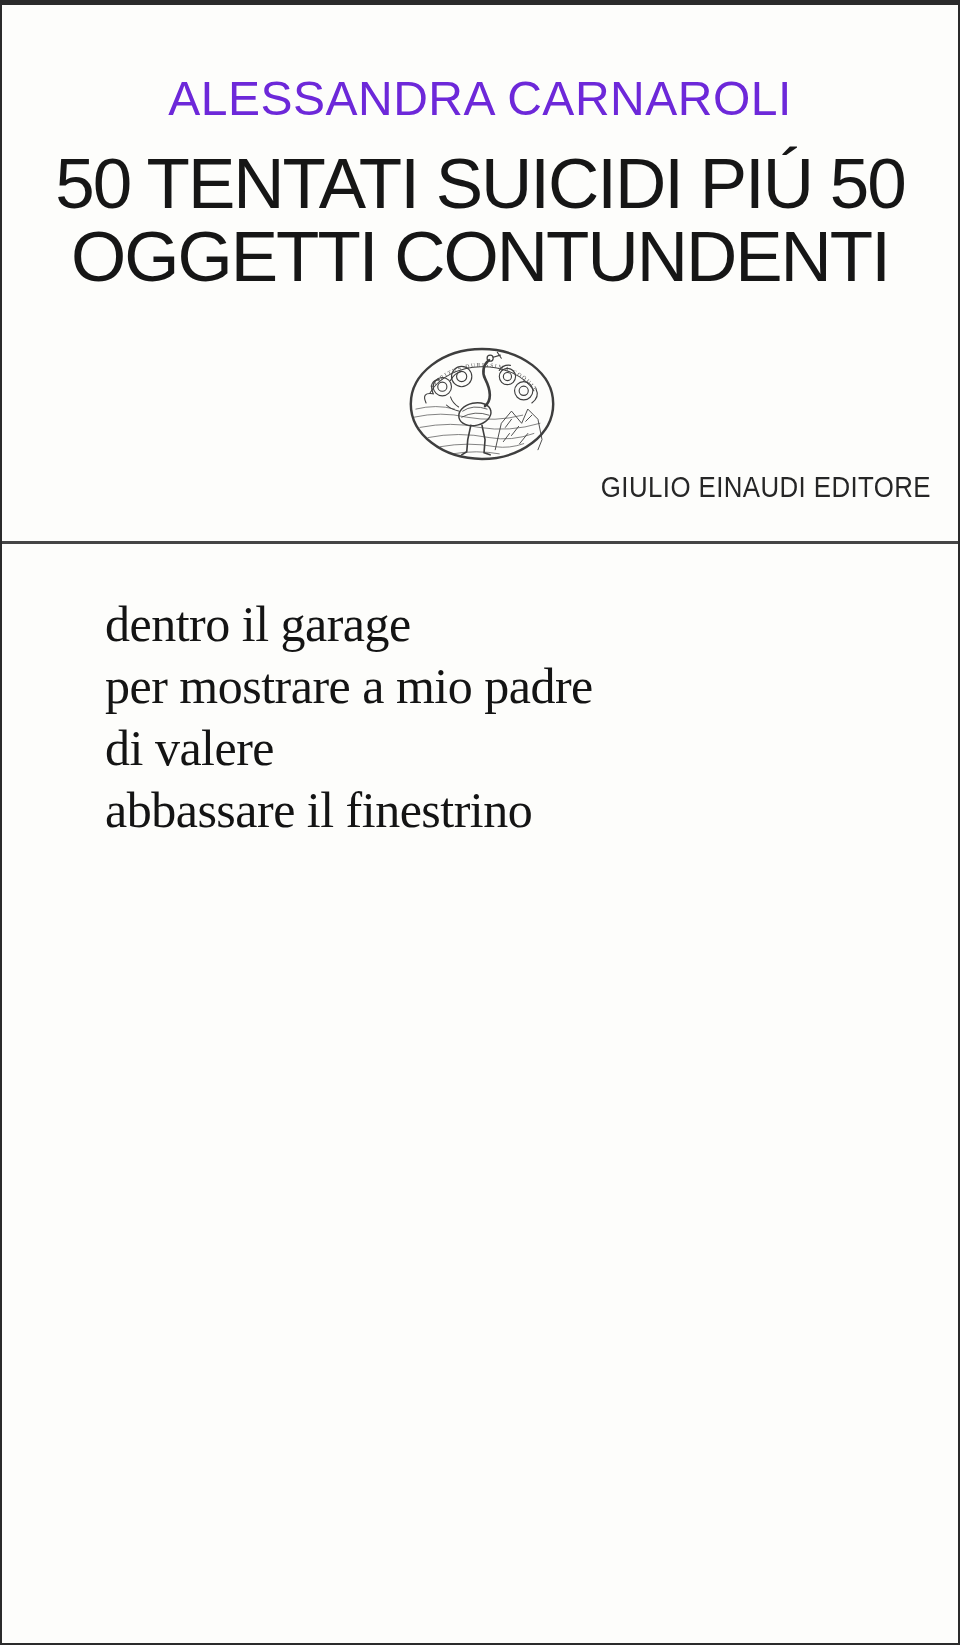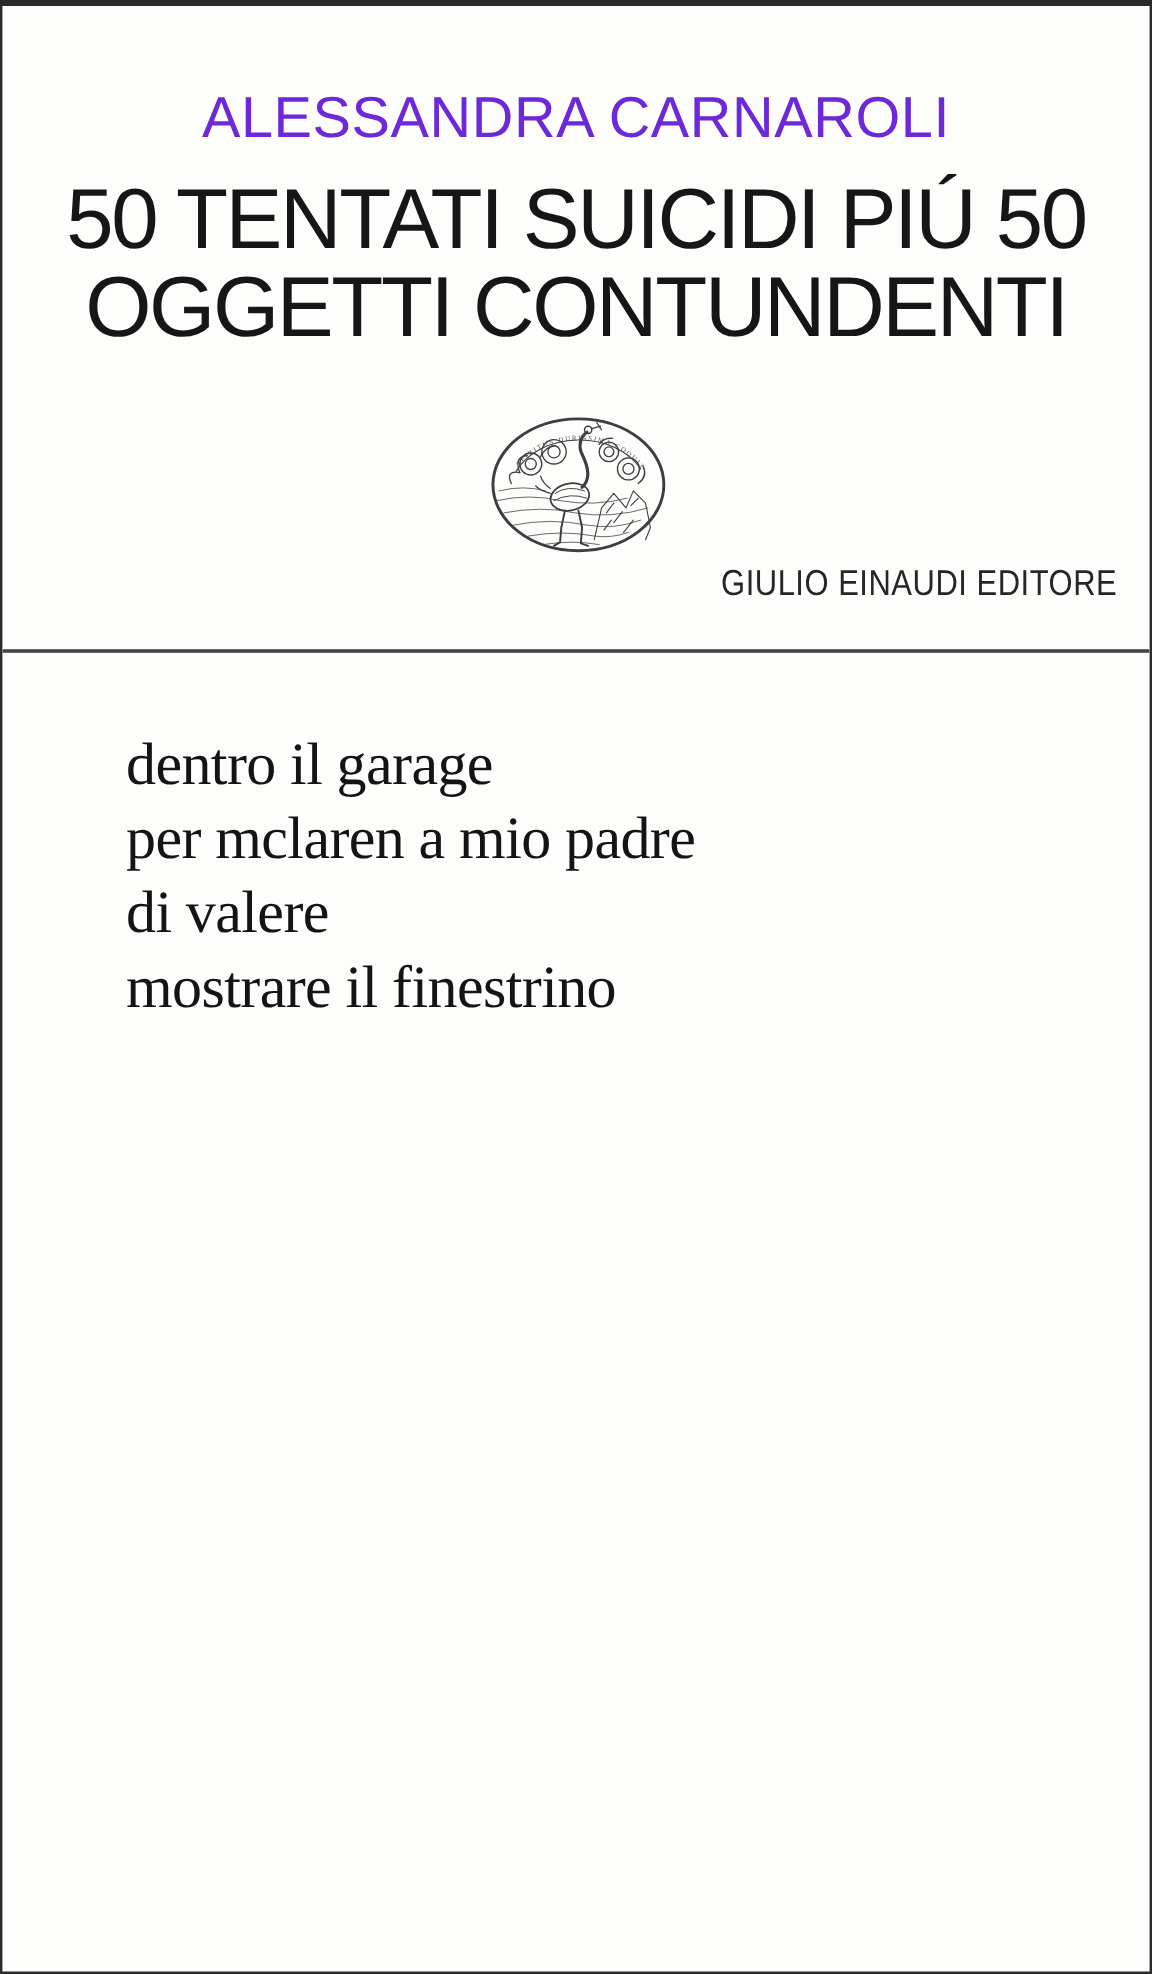--- a/index.html
+++ b/index.html
@@ -51,21 +51,21 @@
     display:inline-block;
     transform:scaleX(0.86);
     transform-origin:50% 50%;
     letter-spacing:0.5px;
   }
   .divider{
     position:absolute;top:536px;left:0;width:100%;height:3px;
     background:var(--divider,#454545);
   }
   .poem{
-    position:absolute;top:600px;left:103px;right:40px;
+    position:absolute;top:588px;left:103px;right:40px;
     font-family:"Liberation Serif",serif;
     font-size:50px;line-height:62px;
     letter-spacing:-0.5px;
     color:#141414;
   }
   .poem-line{white-space:nowrap;}
 </style>
 </head>
 <body>
 
@@ -142,18 +142,18 @@
   </div>
 
   <div class="publisher">
     <span class="squeeze">GIULIO EINAUDI EDITORE</span>
   </div>
 
   <div class="divider"></div>
 
   <div class="poem">
       <div class="poem-line">dentro il garage</div>
-      <div class="poem-line">per mclaren a mio padre</div>
+      <div class="poem-line">per mostrare a mio padre</div>
       <div class="poem-line">di valere</div>
-      <div class="poem-line">mostrare il finestrino</div>
+      <div class="poem-line">abbassare il finestrino</div>
     </div>
 
 </div>
 
 </body></html>

